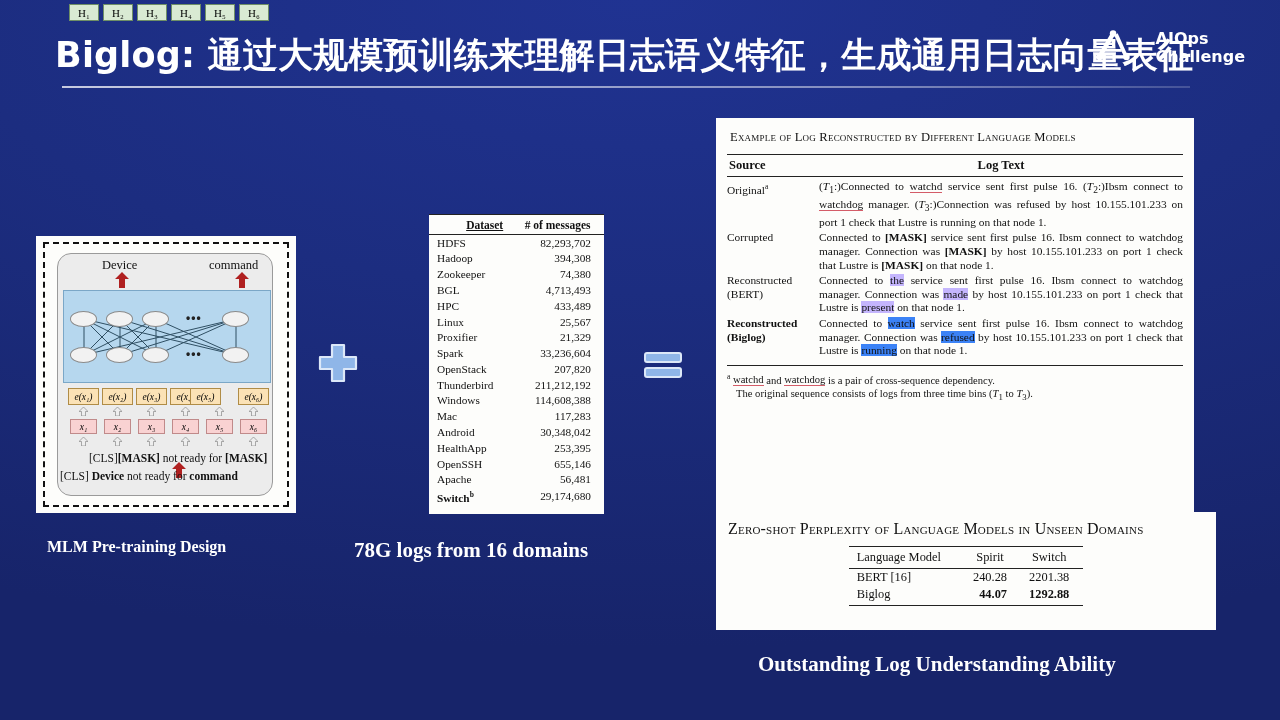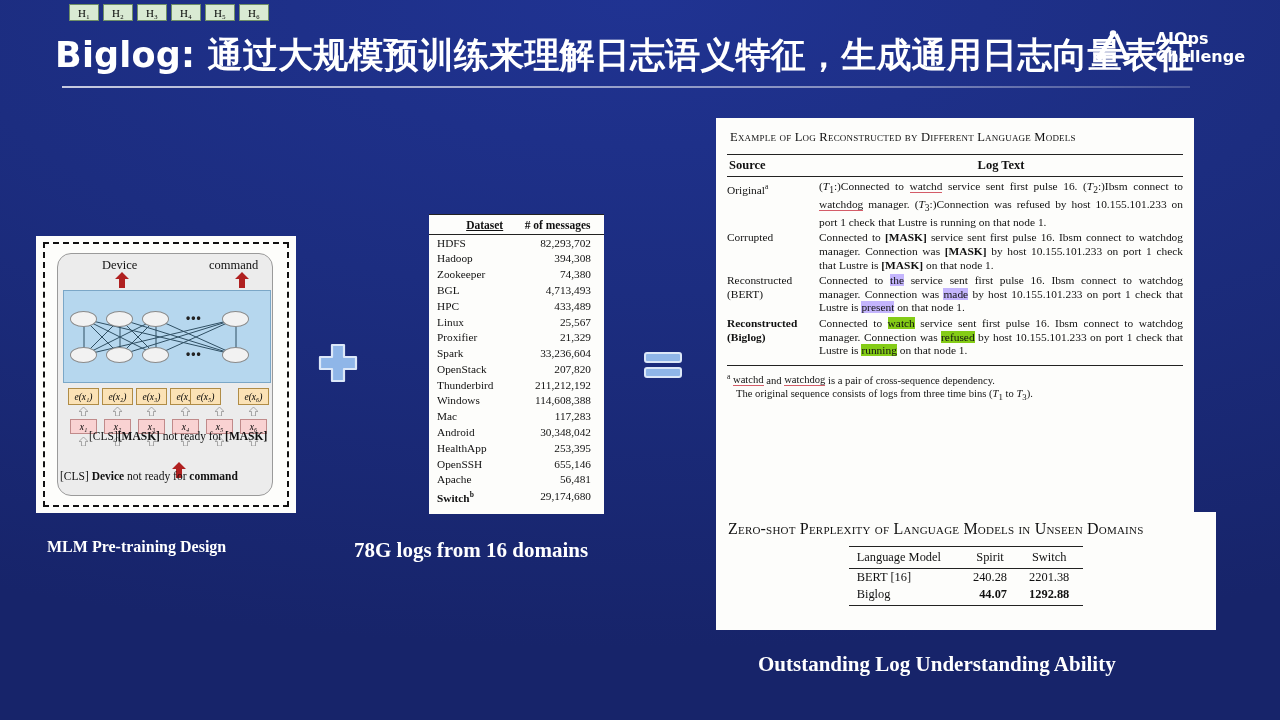--- a/index.html
+++ b/index.html
@@ -137,21 +137,21 @@
     font-weight: bold; font-size: 12.5px; padding: 3px 2px 3px;
   }
   #example-table thead th.src { text-align: left; width: 92px; }
   #example-table thead th.log { text-align: center; }
   #example-table tbody tr:first-child td { padding-top: 3px; }
   #example-table tbody td { font-size: 11.4px; line-height: 13.6px; padding: 0 0 2px 0; }
   #example-table tbody td.src { width: 92px; padding-right: 4px; }
   #example-table tbody td.log { text-align: justify; }
   .b { font-weight: bold; }
   .hl-red  { background: #c4b5fd; }
-  .hl-green{ background: #84cc16; }
+  .hl-green{ background: #3b82f6; }
   .uline-red { border-bottom: 1.4px solid #d45c68; }
   #example-footnote {
     border-top: 1.2px solid #222;
     margin-top: 5px; padding-top: 4px;
     font-size: 10.6px; line-height: 13.5px;
   }
   #example-footnote .fnmark { font-size: 7.5px; vertical-align: super; }
   .fn-indent { display: block; padding-left: 9px; }
 
   
@@ -313,21 +313,21 @@
   <svg class="up-arrow" style="left:181px; top:437px;" viewBox="0 0 9 9">
       <path d="M4.5 0 L9 4.5 L6.5 4.5 L6.5 9 L2.5 9 L2.5 4.5 L0 4.5 Z" fill="#eee" stroke="#888" stroke-width=".7"></path>
     </svg>
   <svg class="up-arrow" style="left:215px; top:437px;" viewBox="0 0 9 9">
       <path d="M4.5 0 L9 4.5 L6.5 4.5 L6.5 9 L2.5 9 L2.5 4.5 L0 4.5 Z" fill="#eee" stroke="#888" stroke-width=".7"></path>
     </svg>
   <svg class="up-arrow" style="left:249px; top:437px;" viewBox="0 0 9 9">
       <path d="M4.5 0 L9 4.5 L6.5 4.5 L6.5 9 L2.5 9 L2.5 4.5 L0 4.5 Z" fill="#eee" stroke="#888" stroke-width=".7"></path>
     </svg>
 
-  <div class="mlm-sent" style="top:430px;padding-left:29px;">
+  <div class="mlm-sent" style="top:452px;padding-left:29px;">
     <span>[CLS]</span><span class="b">[MASK]</span>
     <span> not ready for </span><span class="b">[MASK]</span>
   </div>
 
   <svg class="red-arrow" style="left:172px; top:462px;" viewBox="0 0 14 16">
     <path d="M7 0 L14 7 L10 7 L10 16 L4 16 L4 7 L0 7 Z" fill="#b02020"></path>
   </svg>
 
   <div class="mlm-sent" style="top:470px;">
     <span>[CLS] </span><span class="b">Device</span>

